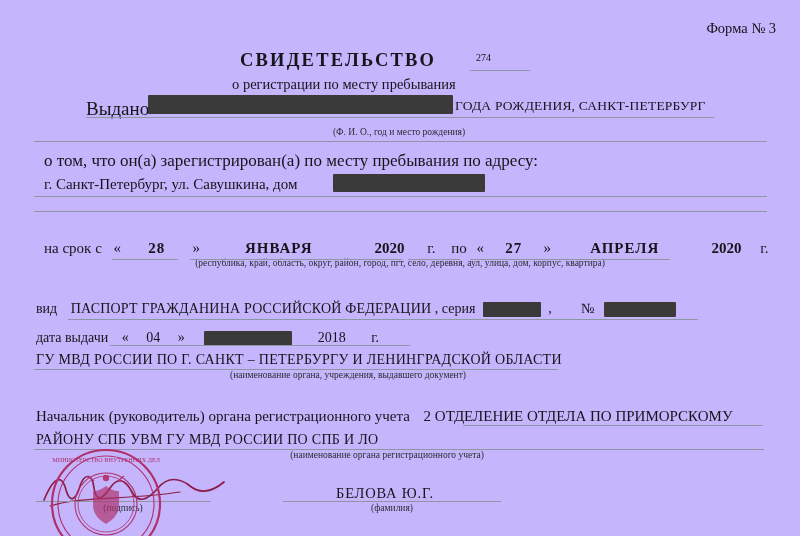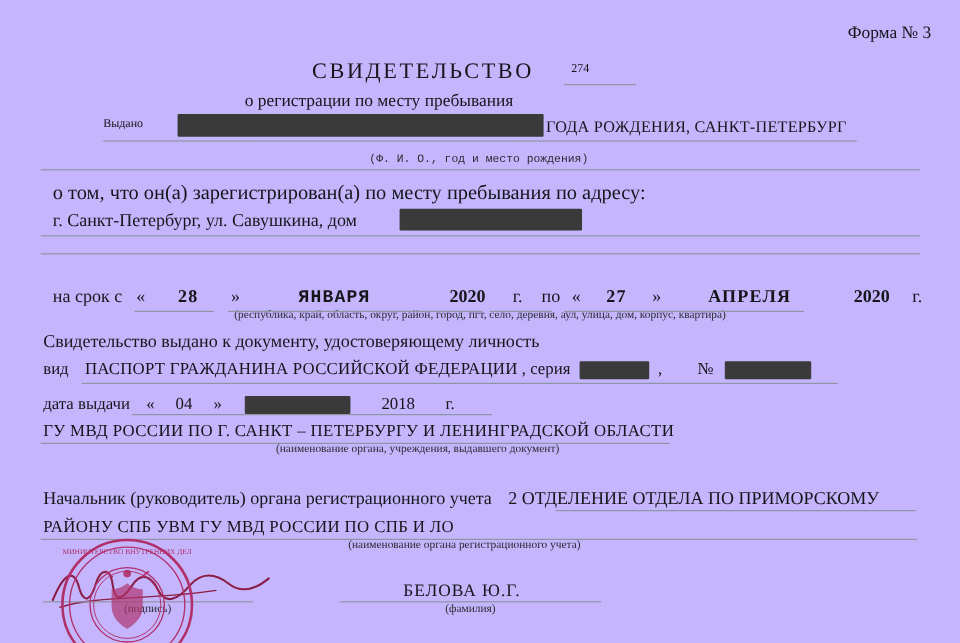--- a/index.html
+++ b/index.html
@@ -43,35 +43,34 @@
   #form-no {
     right: 24px;
     top: 20px;
     font-size: 14.5px;
   }
   #title {
     left: 240px;
     top: 50px;
     font-size: 18.5px;
     letter-spacing: 2.2px;
-    font-weight: 400;
-    margin-left: 20px;
+    font-weight: 700;
   }
   #title-number {
     left: 476px;
     top: 52px;
     font-size: 10px;
   }
   #subtitle {
-    left: 204px;
+    left: 232px;
     top: 76px;
     font-size: 14.5px;
   }
 
-  #issued-label { left: 86px; top: 98px; font-size: 10px; }
+  #issued-label { left: 86px; top: 98px; font-size: 19px; }
   #issued-tail { left: 455px; top: 98px; font-size: 13.5px; letter-spacing: .2px;}
 
   #line-about { left: 44px; top: 151px; font-size: 17px; }
   #addr-line { left: 44px; top: 176px; font-size: 15px; }
 
   #term-row { left: 44px; top: 240px; font-size: 15px; }
   #term-row span { display: inline-block; }
 
   #doc-line { left: 36px; top: 277px; font-size: 15px; }
   #kind-row { left: 36px; top: 301px; font-size: 14px; }
@@ -109,52 +108,51 @@
   <div class="abs" id="title-number">274</div>
   <div class="rule" style="left:470px; top:70px; width:60px;"></div>
   <div class="abs" id="subtitle">о регистрации по месту пребывания</div>
 
   <div class="abs" id="issued-label">Выдано</div>
   <span class="redact abs" style="left:148px; top:95px; width:305px; height:19px;"></span>
   <div class="abs nowrap" id="issued-tail">ГОДА РОЖДЕНИЯ, САНКТ-ПЕТЕРБУРГ</div>
   <div class="rule" style="left:86px; top:117px; width:628px;"></div>
 
   <div class="rule" style="left:34px; top:141px; width:733px;"></div>
-  <div class="caption" style="left:234px; top:127px; width:330px;font-family:Liberation Mono, monospace;">(Ф. И. О., год и место рождения)</div>
+  <div class="caption" style="left:234px; top:127px; width:330px;">(Ф. И. О., год и место рождения)</div>
 
   <div class="abs nowrap" id="line-about">о том, что он(а) зарегистрирован(а) по месту пребывания по адресу:</div>
 
   <div class="abs nowrap" id="addr-line">г. Санкт-Петербург, ул. Савушкина, дом</div>
   <span class="redact abs" style="left:333px; top:174px; width:152px; height:18px;"></span>
   <div class="rule" style="left:34px; top:196px; width:733px;"></div>
   <div class="rule" style="left:34px; top:211px; width:733px;"></div>
   <div class="caption" style="left:170px; top:214px; width:460px;margin-top:44px;">(республика, край, область, округ, район, город, пгт, село, деревня, аул, улица, дом, корпус, квартира)</div>
 
   <div class="abs nowrap" id="term-row">
     <span>на срок с</span>
     <span style="margin-left:8px">«</span>
     <span style="display:inline-block; width:64px; text-align:center; font-weight:bold; letter-spacing:1px;">28</span>
     <span>»</span>
-    <span style="display:inline-block; width:150px; text-align:center; font-weight:bold; letter-spacing:1px;font-family:Liberation Mono, monospace;">ЯНВАРЯ</span>
+    <span style="display:inline-block; width:150px; text-align:center; font-weight:bold; letter-spacing:1px;">ЯНВАРЯ</span>
     <span style="display:inline-block; width:64px; text-align:center; font-weight:bold;">2020</span>
     <span style="margin-left:2px">г.</span>
     <span style="margin-left:12px">по</span>
     <span style="margin-left:6px">«</span>
     <span style="display:inline-block; width:52px; text-align:center; font-weight:bold; letter-spacing:1px;">27</span>
     <span>»</span>
     <span style="display:inline-block; width:140px; text-align:center; font-weight:bold; letter-spacing:1px;">АПРЕЛЯ</span>
     <span style="display:inline-block; width:56px; text-align:center; font-weight:bold;">2020</span>
     <span style="margin-left:2px">г.</span>
   </div>
   <div class="rule" style="left:112px; top:259px; width:66px;"></div>
   <div class="rule" style="left:190px; top:259px; width:212px;"></div>
   <div class="rule" style="left:408px; top:259px; width:52px;"></div>
   <div class="rule" style="left:470px; top:259px; width:200px;"></div>
 
-  <div class="abs nowrap" id="doc-line">Свидетельство выдано к документу, удостоверяющему личность</div>
 
   <div class="abs nowrap" id="kind-row">
     <span>вид</span>
     <span style="margin-left:10px; letter-spacing:.2px;">ПАСПОРТ ГРАЖДАНИНА РОССИЙСКОЙ ФЕДЕРАЦИИ</span>
     <span>, серия</span>
     <span class="redact" style="width:58px; height:15px; margin:0 4px;"></span>
     <span>,</span>
     <span style="margin-left:26px">№</span>
     <span class="redact" style="width:72px; height:15px; margin-left:6px;"></span>
   </div>

